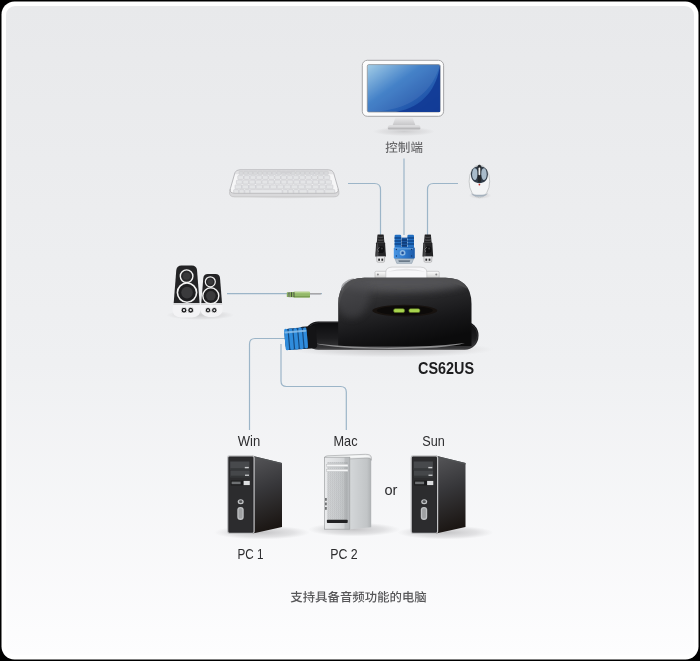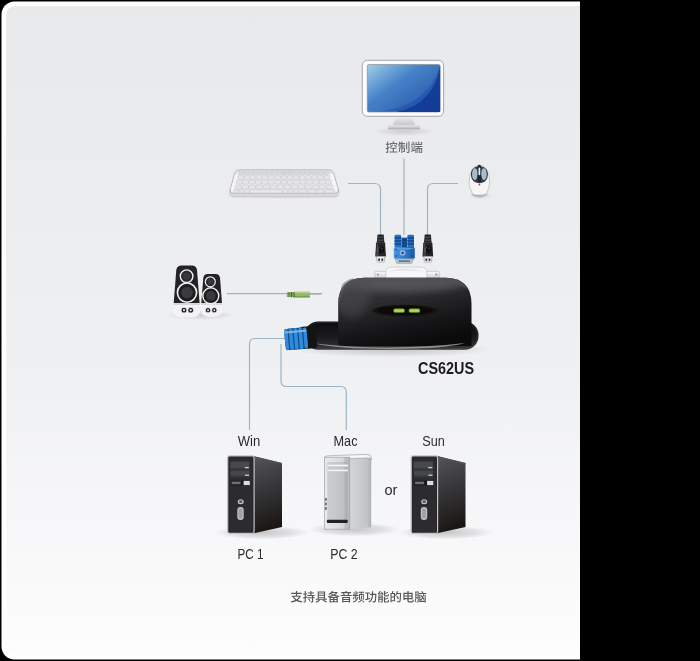--- a/index.html
+++ b/index.html
@@ -1,15 +1,15 @@
 <!DOCTYPE html>
 <html><head><meta charset="utf-8">
 <style>
 html,body{margin:0;padding:0;background:#000;}
-#stage{position:relative;width:580px;height:661px;overflow:hidden;background:#000;}
+#stage{position:relative;width:700px;height:661px;overflow:hidden;background:#000;}
 svg{position:absolute;left:0;top:0;}
 text{font-family:"Liberation Sans",sans-serif;}
 </style></head>
 <body>
 <div id="stage">
 <svg width="700" height="661" viewBox="0 0 700 661">
 <defs>
   <linearGradient id="bgGrad" x1="0" y1="0" x2="0" y2="1">
     <stop offset="0" stop-color="#e8e9eb"></stop>
           <stop offset="0.55" stop-color="#eff0f2"></stop>

